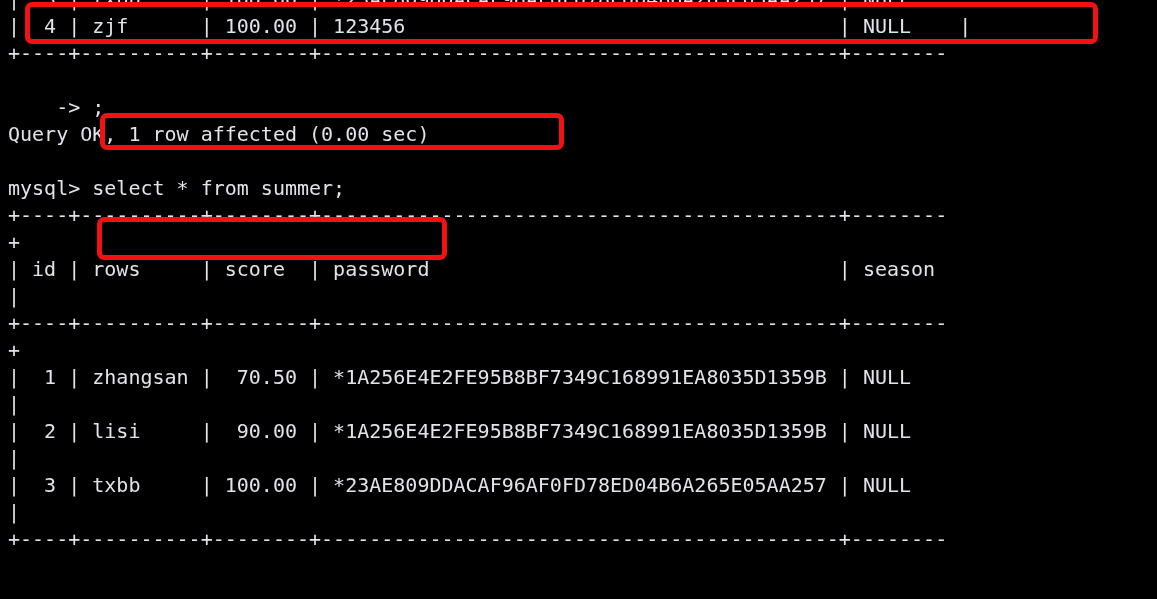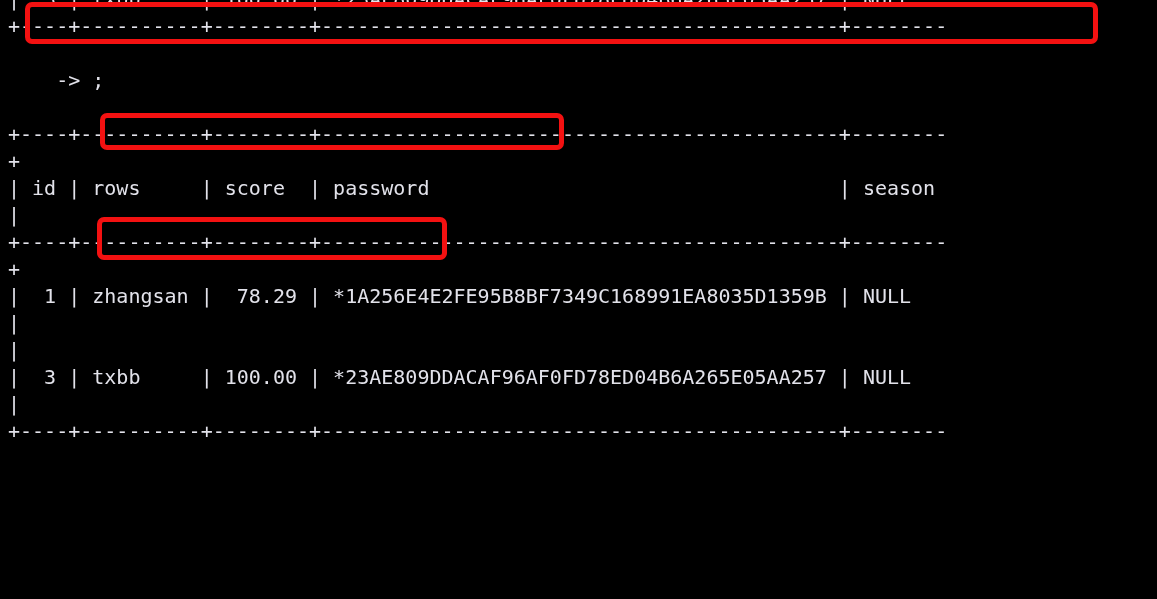--- a/index.html
+++ b/index.html
@@ -71,45 +71,49 @@
   }
 </style>
 </head>
 <body>
 
 <div id="terminal">
   <div class="screen">
 
     <div class="line clip-top"><span>|  3 | txbb     | 100.00 | *23AE809DDACAF96AF0FD78ED04B6A265E05AA257 | NULL</span></div>
 
+    <div class="line">|  4 | zjf      | 100.00 | 123456                                    | NULL    |</div>
 
     <div class="line">+----+----------+--------+-------------------------------------------+--------</div>
 
 
     <div class="line"></div>
 
 
     <div class="line">    -&gt; ;</div>
 
+    <div class="line">Query OK, 1 row affected (0.00 sec)</div>
 
     <div class="line"></div>
 
+    <div class="line">mysql&gt; select * from summer;</div>
 
     <div class="line">+----+----------+--------+-------------------------------------------+--------</div>
     <div class="line">+</div>
 
     <div class="line">| id | rows     | score  | password                                  | season</div>
     <div class="line">|</div>
 
     <div class="line">+----+----------+--------+-------------------------------------------+--------</div>
     <div class="line">+</div>
 
-    <div class="line">|  1 | zhangsan |  78.29 | *1A256E4E2FE95B8BF7349C168991EA8035D1359B | NULL</div>
+    <div class="line">|  1 | zhangsan |  70.50 | *1A256E4E2FE95B8BF7349C168991EA8035D1359B | NULL</div>
     <div class="line">|</div>
 
+    <div class="line">|  2 | lisi     |  90.00 | *1A256E4E2FE95B8BF7349C168991EA8035D1359B | NULL</div>
     <div class="line">|</div>
 
     <div class="line">|  3 | txbb     | 100.00 | *23AE809DDACAF96AF0FD78ED04B6A265E05AA257 | NULL</div>
     <div class="line">|</div>
 
     <div class="line">+----+----------+--------+-------------------------------------------+--------</div>
 
   </div>
 
   <div class="hl-box" id="box-row4"></div>

